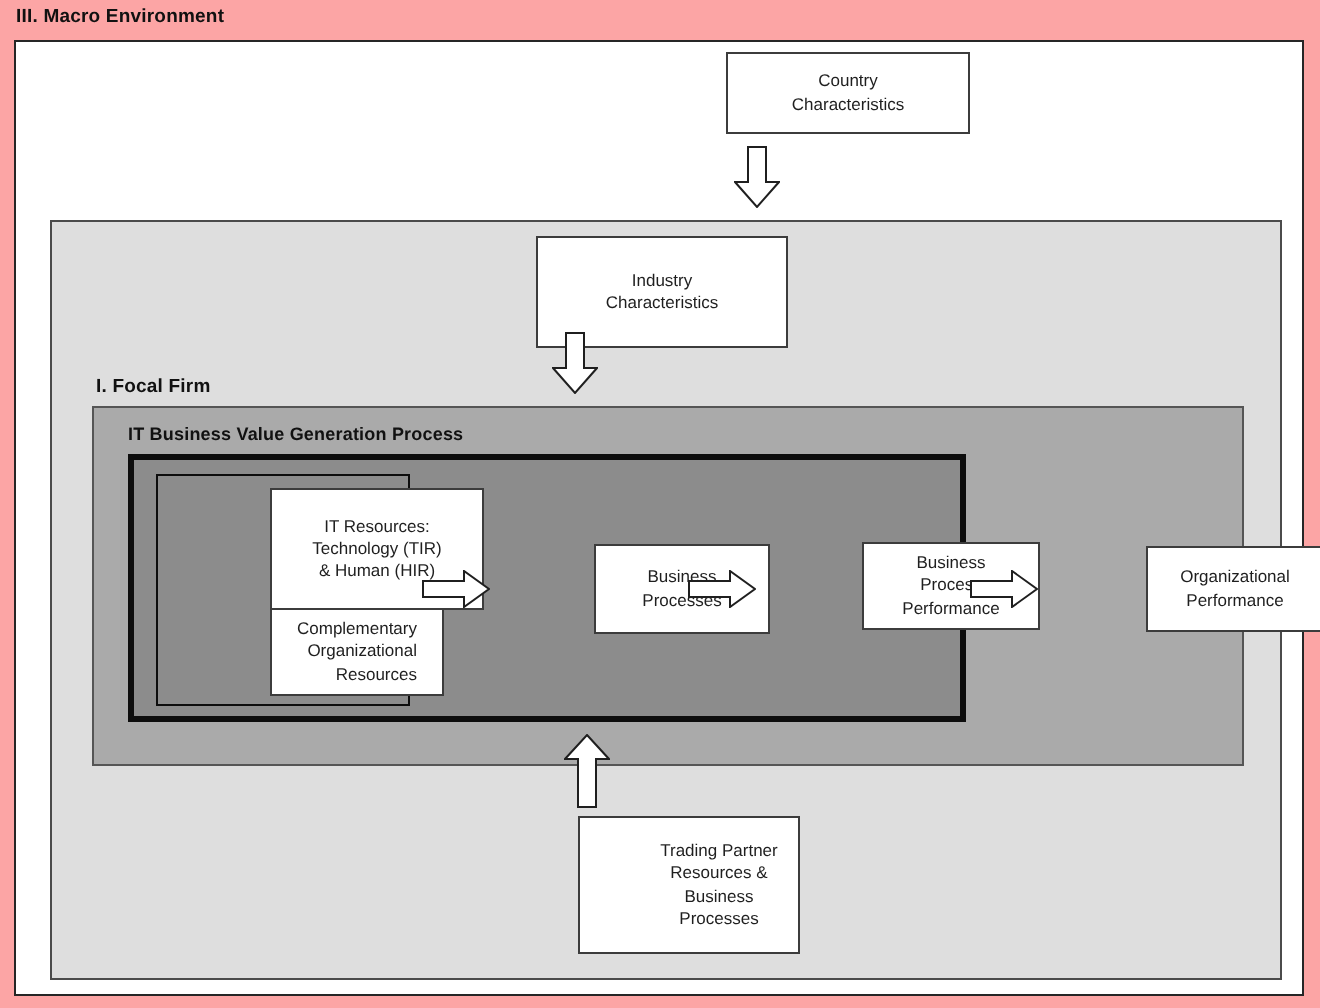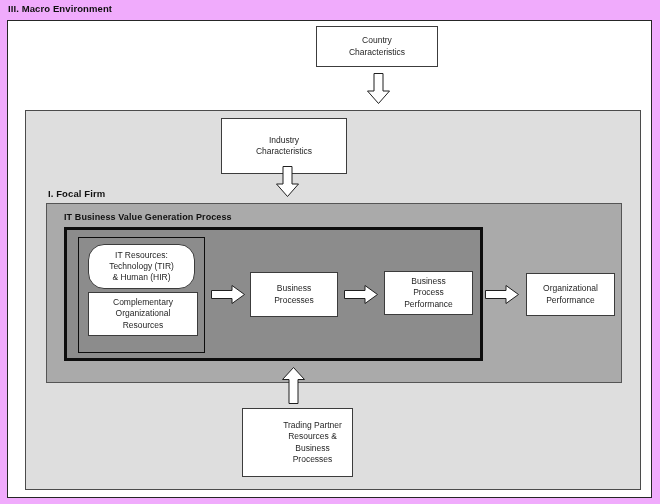--- a/index.html
+++ b/index.html
@@ -1,32 +1,33 @@
 <!DOCTYPE html>
 <html><head>
 <meta charset="utf-8">
 <style>
   html,body{margin:0;padding:0;background:#ffffff;}
   .stage{
-    position:relative;width:660px;height:504px;background:#f0abfc;overflow:hidden;
+    position:relative;width:660px;height:504px;background:#fca5a5;overflow:hidden;
     font-family:"Liberation Sans","DejaVu Sans",sans-serif;color:#1a1a1a;
   }
   .abs{position:absolute;box-sizing:border-box;}
   .section-label{
     font-size:9.5px;font-weight:bold;color:#111;letter-spacing:.1px;white-space:nowrap;
   }
   .region{border:1.5px solid #4b4b4b;}
   .macro{border:1.5px solid #262626;background:#ffffff;}
   .bvgp{border:3px solid #0d0d0d;}
   .res-wrap{border:1.5px solid #0d0d0d;}
   .node{
     background:#ffffff;border:1px solid #3c3c3c;
     display:flex;align-items:center;justify-content:center;
     text-align:center;font-size:8.5px;line-height:1.32;white-space:pre-line;
     color:#1f1f1f;
+    margin-left:47px;
   }
   .arrow{display:block;}
   .arrow polygon{fill:#ffffff;stroke:#1f1f1f;stroke-width:1;}
 </style>
 </head>
 <body>
 
 <div class="stage">
 
   <div class="abs section-label" style="left:8px;top:3px;">III. Macro Environment</div>
@@ -39,24 +40,24 @@
 
   <div class="abs section-label" style="left:64px;top:212px;font-size:9px;">IT Business Value Generation Process</div>
   <div class="abs bvgp" style="left: 64px; top: 227px; width: 419px; height: 134px; background-color: rgb(140, 140, 140);"></div>
 
   <div class="abs res-wrap" style="left:78px;top:237px;width:127px;height:116px;"></div>
 
   <div class="abs node" style="left:316px;top:26px;width:122px;height:41px;">Country
 Characteristics</div>
   <div class="abs node" style="left:221px;top:118px;width:126px;height:56px;">Industry
 Characteristics</div>
-  <div class="abs node" style="left:88px;top:244px;width:107px;height:45px;border-radius:16px;">IT Resources:
+  <div class="abs node" style="left:88px;top:244px;width:107px;height:61px;">IT Resources:
 Technology (TIR)
 &amp; Human (HIR)</div>
-  <div class="abs node" style="left:88px;top:292px;width:110px;height:44px;">Complementary
+  <div class="abs node" style="left:88px;top:304px;width:87px;height:44px;text-align:right;">Complementary
 Organizational
 Resources</div>
   <div class="abs node" style="left:250px;top:272px;width:88px;height:45px;">Business
 Processes</div>
   <div class="abs node" style="left:384px;top:271px;width:89px;height:44px;">Business
 Process
 Performance</div>
   <div class="abs node" style="left:526px;top:273px;width:89px;height:43px;">Organizational
 Performance</div>
   <div class="abs node" style="left:242px;top:408px;width:111px;height:69px;padding-left:30px;">Trading Partner

